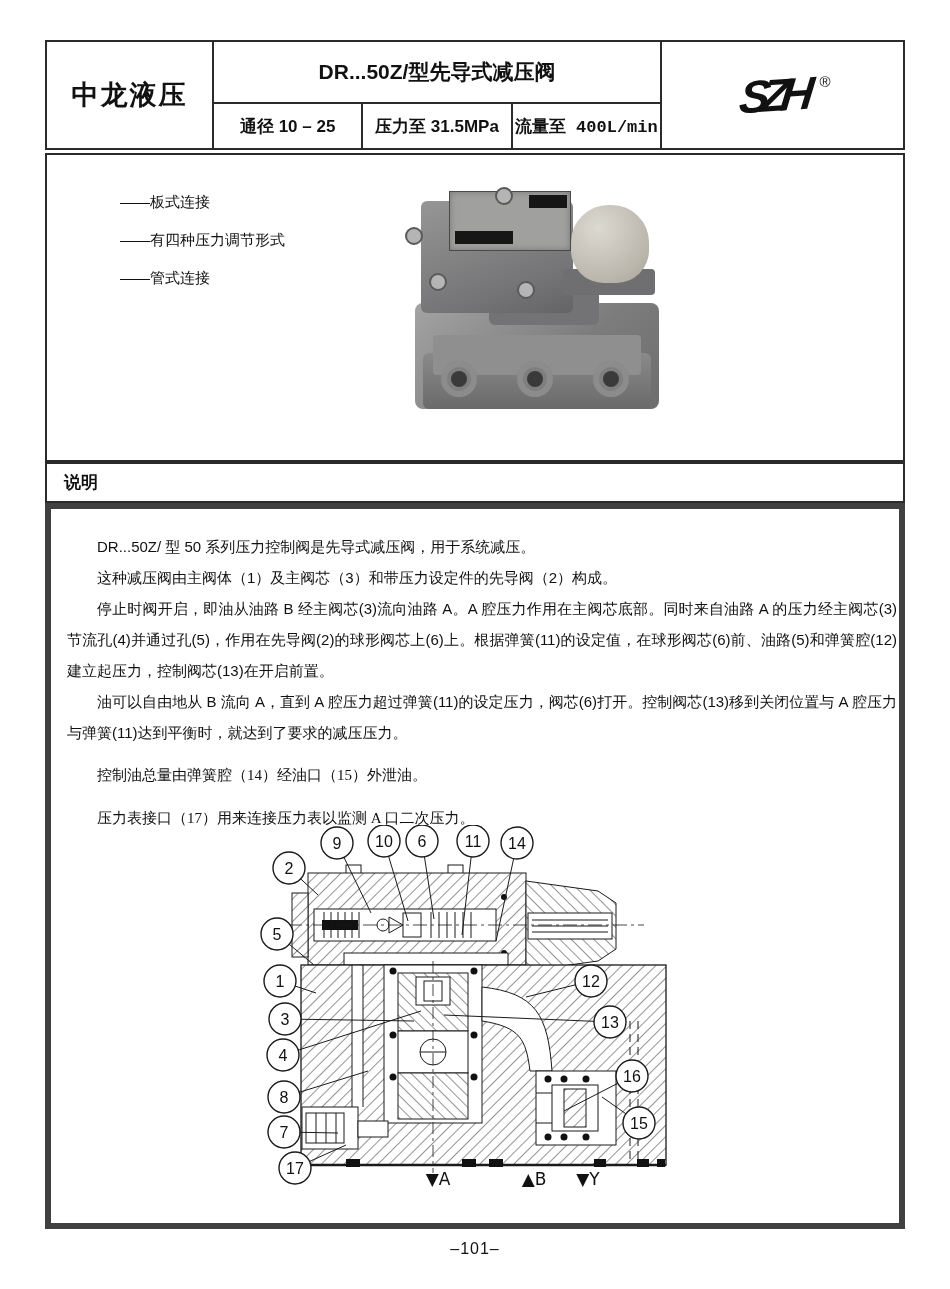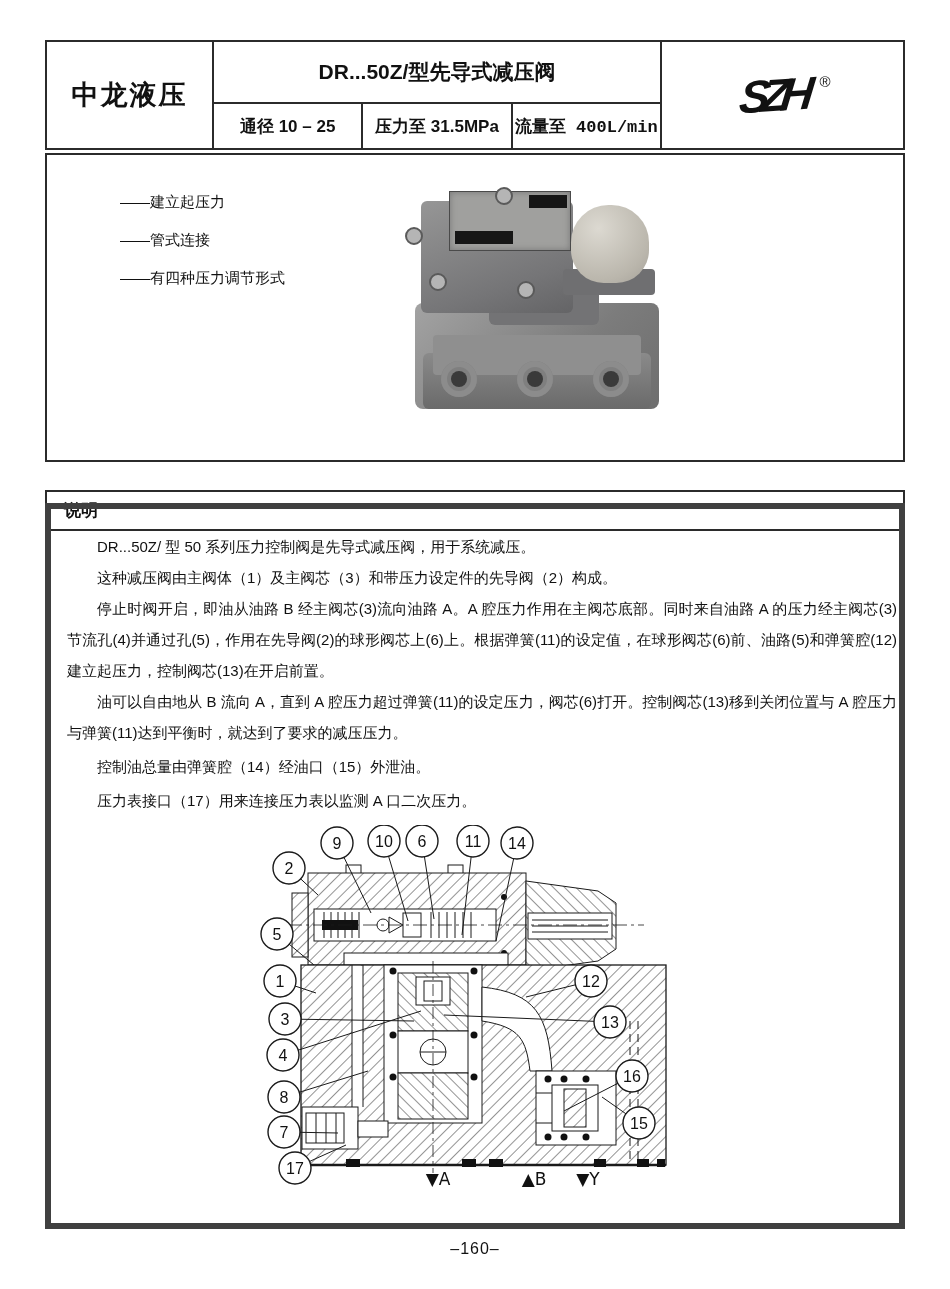--- a/index.html
+++ b/index.html
@@ -47,30 +47,30 @@
   .ph-plate { left:50px; top:6px; width:122px; height:60px; background:#a0a09e; border:1px solid #4a4a4a;
               box-shadow:inset 0 0 6px #777; }
   .ph-sticker1 { left:130px; top:10px; width:38px; height:13px; background:#161616; }
   .ph-sticker2 { left:56px; top:46px; width:58px; height:13px; background:#161616; }
   .ph-cap { left:172px; top:20px; width:78px; height:78px; border-radius:48% 48% 42% 42%;
             background:radial-gradient(circle at 35% 30%,#dcd9d1,#bab6ac 70%,#a5a199); }
   .ph-capcollar { left:164px; top:84px; width:92px; height:26px; background:#6f6f71; border-radius:4px; }
   .ph-bolt { width:18px; height:18px; border-radius:50%; background:#b5b5b5; border:2px solid #5a5a5a; }
 
   
-  .section-box { position:absolute; left:45px; top:490px; width:860px; height:41px;
+  .section-box { position:absolute; left:45px; top:462px; width:860px; height:41px;
                  border:2px solid #2b2b2b; display:flex; align-items:center; }
   .section-title { font-size:17px; font-weight:bold; padding-left:17px; }
 
   
   .content-box { position:absolute; left:45px; top:503px; width:860px; height:726px;
                  border:6px solid #404040; }
   .desc { position:absolute; left:16px; top:22px; width:830px; font-size:15px; line-height:31px; }
   .desc p { text-indent:2em; margin:0; text-align:justify; }
-  .desc p.sp { margin-top:3px; }
+  .desc p.sp { margin-top:12px;font-family:Liberation Serif, serif; }
 
   
   .diagram { position:absolute; left:145px; top:316px; width:520px; height:376px; }
   .diagram svg { position:absolute; left:0; top:0; }
 
   
   .page-number { position:absolute; left:0; top:1240px; width:100%; text-align:center;
                  font-size:16px; letter-spacing:1px; }
 </style>
 </head>
@@ -89,23 +89,23 @@
       </div>
     </div>
     <div class="hdr-logo">
       <span class="logo-text">SZH</span>
       <span class="logo-reg">®</span>
     </div>
   </div>
 
   <div class="features-box">
     <div class="feature-list">
-      <div>——建立起压力</div>
+      <div>——板式连接</div>
+      <div>——有四种压力调节形式</div>
       <div>——管式连接</div>
-      <div>——有四种压力调节形式</div>
     </div>
 
     <div class="photo">
       <div class="ph-lowbody"></div>
       <div class="ph-flange"></div>
       <div class="ph-lowstep"></div>
       <div class="ph-lug" style="left:42px;">
           <div class="hole"></div>
         </div>
       <div class="ph-lug" style="left:118px;">
@@ -301,14 +301,14 @@
             <circle cx="443" cy="298" r="16" fill="#fff" stroke="#1a1a1a" stroke-width="1.4"></circle>
             <text x="443" y="303.5" text-anchor="middle" font-size="16" fill="#111" font-family="&quot;Liberation Sans&quot;,&quot;DejaVu Sans&quot;,sans-serif">15</text>
             <text x="242" y="360" text-anchor="middle" font-size="17" fill="#111" font-family="&quot;DejaVu Sans&quot;,&quot;Liberation Sans&quot;,sans-serif">▼A</text>
             <text x="338" y="360" text-anchor="middle" font-size="17" fill="#111" font-family="&quot;DejaVu Sans&quot;,&quot;Liberation Sans&quot;,sans-serif">▲B</text>
             <text x="392" y="360" text-anchor="middle" font-size="17" fill="#111" font-family="&quot;DejaVu Sans&quot;,&quot;Liberation Sans&quot;,sans-serif">▼Y</text>
           </g>
       </svg>
     </div>
   </div>
 
-  <div class="page-number">–160–</div>
+  <div class="page-number">–101–</div>
 </div>
 
 </body></html>

